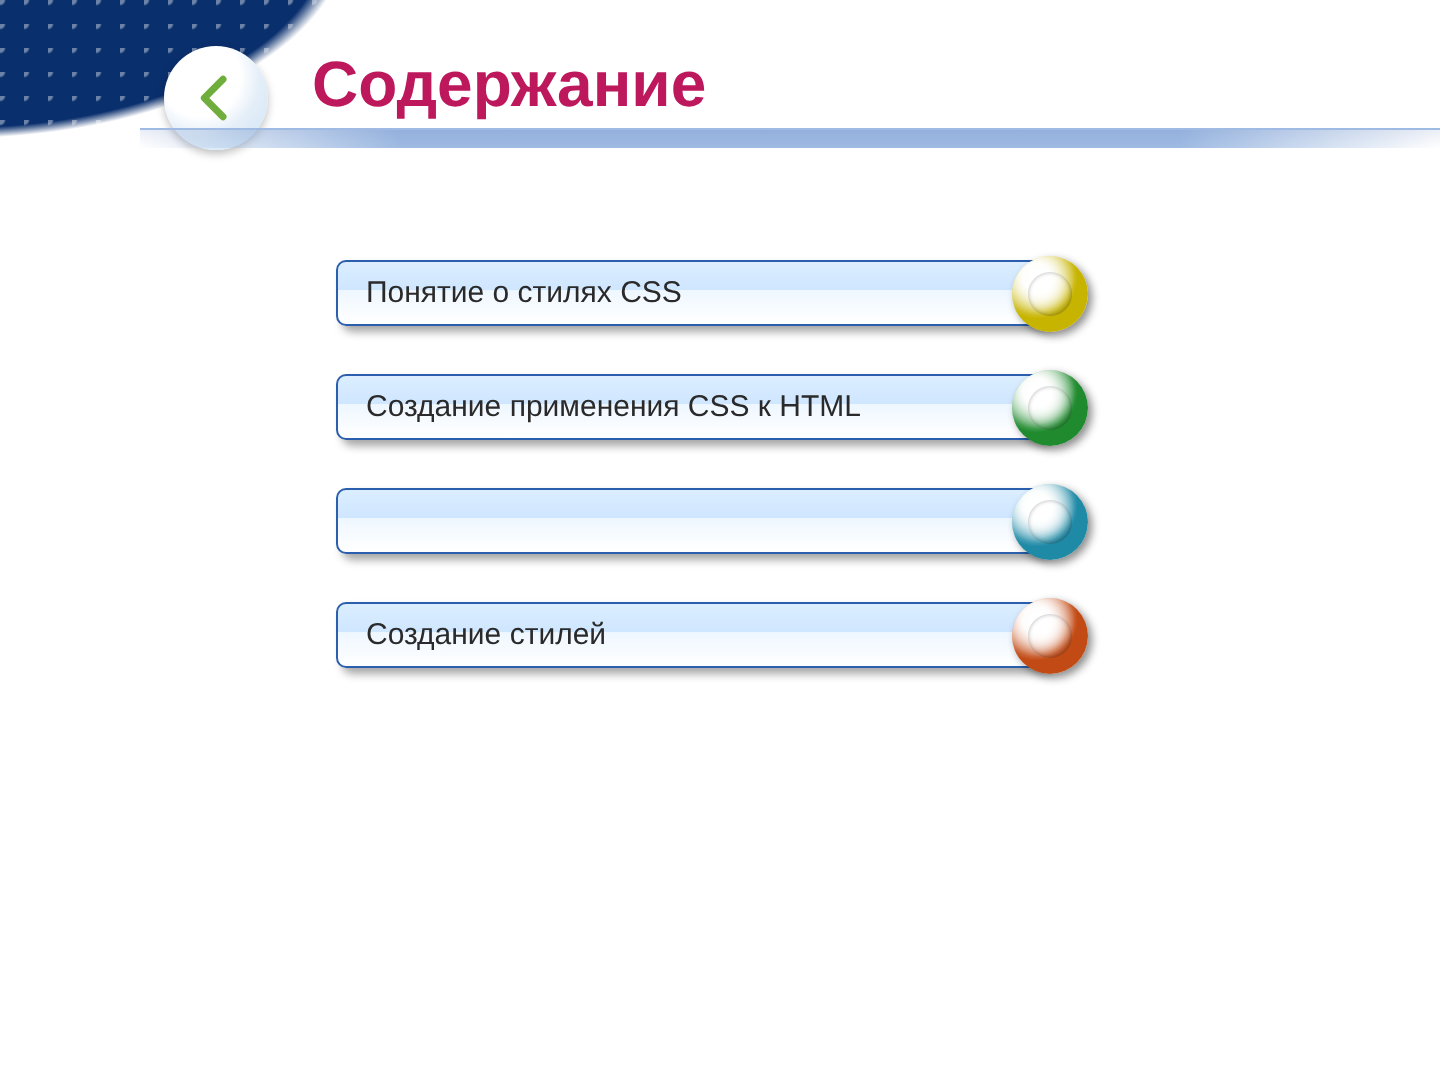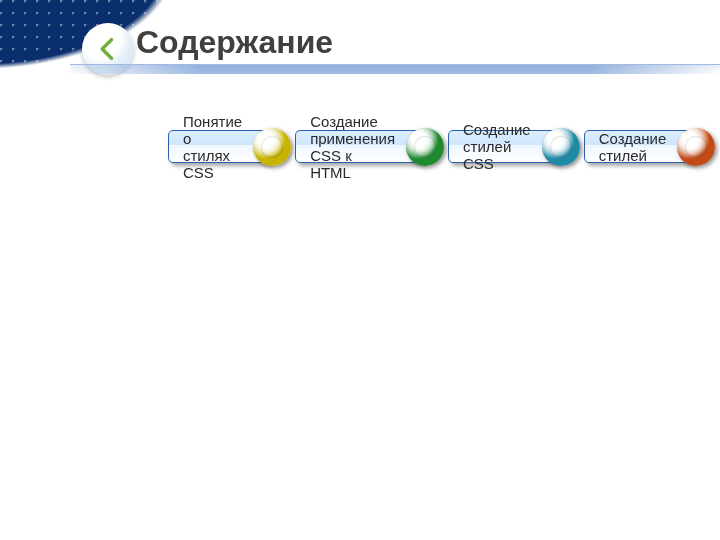--- a/index.html
+++ b/index.html
@@ -22,35 +22,35 @@
     position: absolute; left: 82px; top: 23px;
     width: 52px; height: 52px; border-radius: 50%;
     background: radial-gradient(circle at 35% 30%, #ffffff 0 40%, #e3eef8 60%, #cfe4f6 100%);
     box-shadow: 0 2px 4px rgba(0,0,0,0.25);
     display: flex; align-items: center; justify-content: center;
     cursor: pointer;
   }
   .back-btn svg { width: 28px; height: 28px; }
 
   .title {
-    position: absolute; left: 136px; top: 24px;
-    font-size: 32px; font-weight: 700; color: #404040;
+    position: absolute; left: 156px; top: 24px;
+    font-size: 32px; font-weight: 700; color: #be185d;
   }
   .title-underline {
     position: absolute; left: 70px; top: 64px; right: 0;
     height: 10px;
     background:
       linear-gradient(to bottom, rgba(10,47,138,0.08) 0%, rgba(10,47,138,0.03) 60%, transparent 100%),
       linear-gradient(to right, transparent 0, #9fbbe3 20%, #9fbbe3 80%, transparent 100%);
     border-top: 1px solid #9fbbe3;
   }
 
   .toc {
     position: absolute; left: 168px; top: 130px; width: 356px;
-    display: flex; flex-direction: row; gap: 24px;
+    display: flex; flex-direction: column; gap: 24px;
   }
   .toc-item {
     position: relative;
     height: 33px;
     border: 1px solid #2b5fae;
     border-radius: 5px;
     padding: 0 28px 0 14px;
     display: flex; align-items: center;
     font-size: 15px; color: #2a2a2a;
     background: linear-gradient(to bottom,
@@ -103,21 +103,20 @@
   </div>
   <div class="toc-item">
     <span>Создание применения CSS к HTML</span>
     <div class="toc-dot-wrap" style="background: radial-gradient(circle at 35% 30%, #ffffff 0 10%, #1f8a2e 50%, #1f8a2e 100%);">
       <div class="toc-dot-outer">
           <div class="toc-dot-inner"></div>
         </div>
     </div>
   </div>
   <div class="toc-item">
-    <span>Создание стилей CSS</span>
     <div class="toc-dot-wrap" style="background: radial-gradient(circle at 35% 30%, #ffffff 0 10%, #1f8aa6 50%, #1f8aa6 100%);">
       <div class="toc-dot-outer">
           <div class="toc-dot-inner"></div>
         </div>
     </div>
   </div>
   <div class="toc-item">
     <span>Создание стилей</span>
     <div class="toc-dot-wrap" style="background: radial-gradient(circle at 35% 30%, #ffffff 0 10%, #c24a14 50%, #c24a14 100%);">
       <div class="toc-dot-outer">

